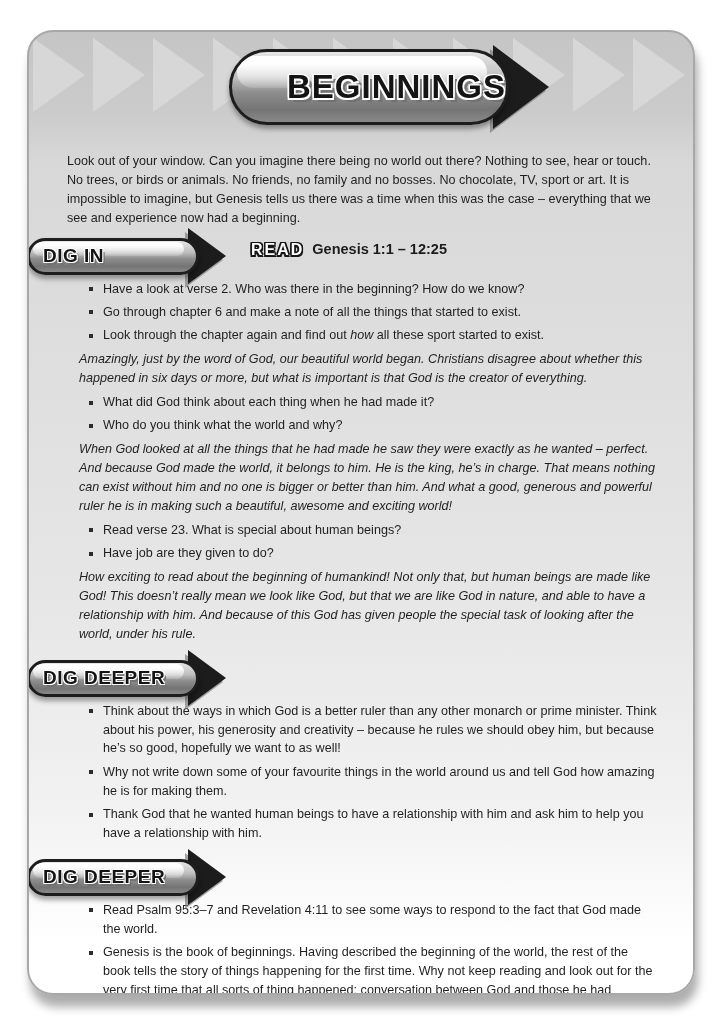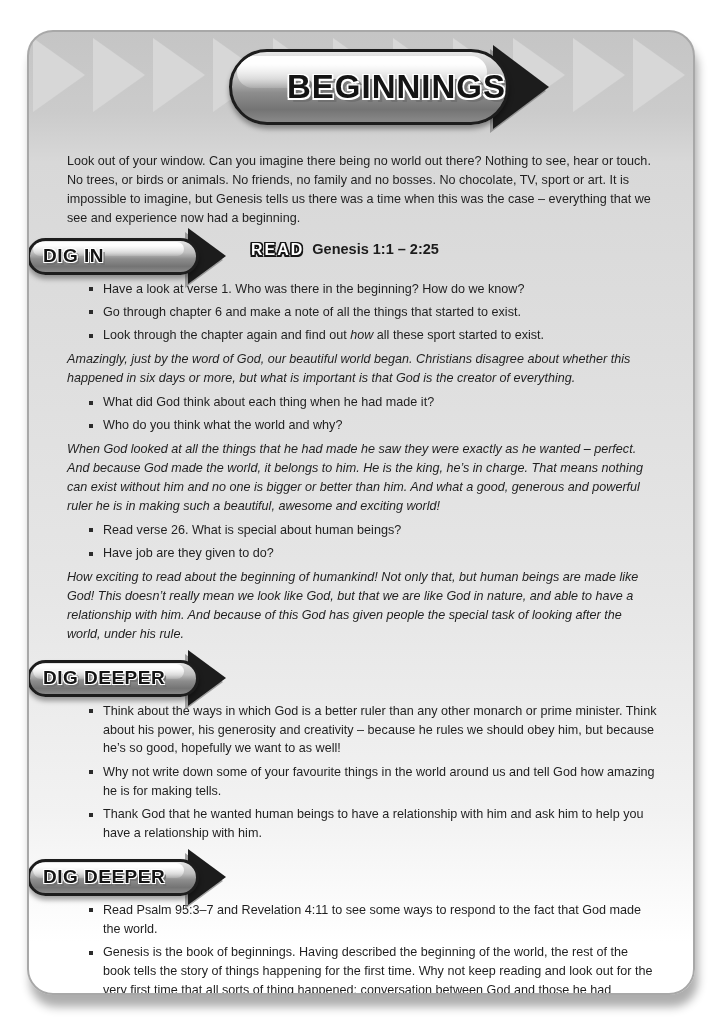--- a/index.html
+++ b/index.html
@@ -60,21 +60,21 @@
   .read-word{
     font-size:16px;font-weight:800;letter-spacing:2px;color:#ffffff;
     text-shadow:-1.5px -1.5px 0 #161616,1.5px -1.5px 0 #161616,-1.5px 1.5px 0 #161616,
       1.5px 1.5px 0 #161616,0 -1.5px 0 #161616,0 1.5px 0 #161616,
       -1.5px 0 0 #161616,1.5px 0 0 #161616;
   }
   .read-ref{font-size:14.5px;font-weight:700;color:#1c1c1c;}
   ul{list-style:none;margin:2px 0 5px 0;padding:0 0 0 24px;}
   li{position:relative;padding-left:14px;margin-bottom:4.5px;}
   li::before{content:"";position:absolute;left:0;top:7.5px;width:4px;height:4px;background:#2b2b2b;}
-  p.em{font-style:italic;margin:5px 0 5px 2px;}
+  p.em{font-style:italic;margin:5px 0 5px 14px;}
   .gap-l{margin-top:16px;}
   em.inword{font-style:italic;}
 </style>
 </head>
 <body>
 
 <div class="card">
 
   <div class="band">
     <svg xmlns="http://www.w3.org/2000/svg">
@@ -104,60 +104,60 @@
       <div class="badge sec-badge">
         <div class="capsule">
           <span class="lbl">DIG IN</span>
         </div>
         <svg class="arrowhead" width="38" height="56" viewBox="0 0 38 56">
           <polygon points="0,0 38,28 0,56" fill="#1c1c1c"></polygon>
         </svg>
       </div>
       <div class="read-line">
         <span class="read-word">READ</span>
-        <span class="read-ref">Genesis 1:1 – 2:25</span>
+        <span class="read-ref">Genesis 1:1 – 12:25</span>
       </div>
     </div>
 
     <ul>
-      <li><span>Have a look at verse 1. Who was there in the beginning? How do we know?</span></li>
+      <li><span>Have a look at verse 2. Who was there in the beginning? How do we know?</span></li>
       <li><span>Go through chapter 6 and make a note of all the things that started to exist.</span></li>
       <li><span>Look through the chapter again and find out </span><em class="inword">how</em><span> all these sport started to exist.</span></li>
     </ul>
 
     <p class="em">Amazingly, just by the word of God, our beautiful world began. Christians disagree about whether this happened in six days or more, but what is important is that God is the creator of everything.</p>
 
     <ul>
       <li><span>What did God think about each thing when he had made it?</span></li>
       <li><span>Who do you think what the world and why?</span></li>
     </ul>
 
     <p class="em">When God looked at all the things that he had made he saw they were exactly as he wanted – perfect. And because God made the world, it belongs to him. He is the king, he’s in charge. That means nothing can exist without him and no one is bigger or better than him. And what a good, generous and powerful ruler he is in making such a beautiful, awesome and exciting world!</p>
 
     <ul>
-      <li><span>Read verse 26. What is special about human beings?</span></li>
+      <li><span>Read verse 23. What is special about human beings?</span></li>
       <li><span>Have job are they given to do?</span></li>
     </ul>
 
     <p class="em">How exciting to read about the beginning of humankind! Not only that, but human beings are made like God! This doesn’t really mean we look like God, but that we are like God in nature, and able to have a relationship with him. And because of this God has given people the special task of looking after the world, under his rule.</p>
 
     <div class="sec-row gap-l">
       <div class="badge sec-badge">
         <div class="capsule">
           <span class="lbl">DIG DEEPER</span>
         </div>
         <svg class="arrowhead" width="38" height="56" viewBox="0 0 38 56">
           <polygon points="0,0 38,28 0,56" fill="#1c1c1c"></polygon>
         </svg>
       </div>
     </div>
 
     <ul>
       <li><span>Think about the ways in which God is a better ruler than any other monarch or prime minister. Think about his power, his generosity and creativity – because he rules we should obey him, but because he’s so good, hopefully we want to as well!</span></li>
-      <li><span>Why not write down some of your favourite things in the world around us and tell God how amazing he is for making tells.</span></li>
+      <li><span>Why not write down some of your favourite things in the world around us and tell God how amazing he is for making them.</span></li>
       <li><span>Thank God that he wanted human beings to have a relationship with him and ask him to help you have a relationship with him.</span></li>
     </ul>
 
     <div class="sec-row gap-l">
       <div class="badge sec-badge">
         <div class="capsule">
           <span class="lbl">DIG DEEPER</span>
         </div>
         <svg class="arrowhead" width="38" height="56" viewBox="0 0 38 56">
           <polygon points="0,0 38,28 0,56" fill="#1c1c1c"></polygon>

